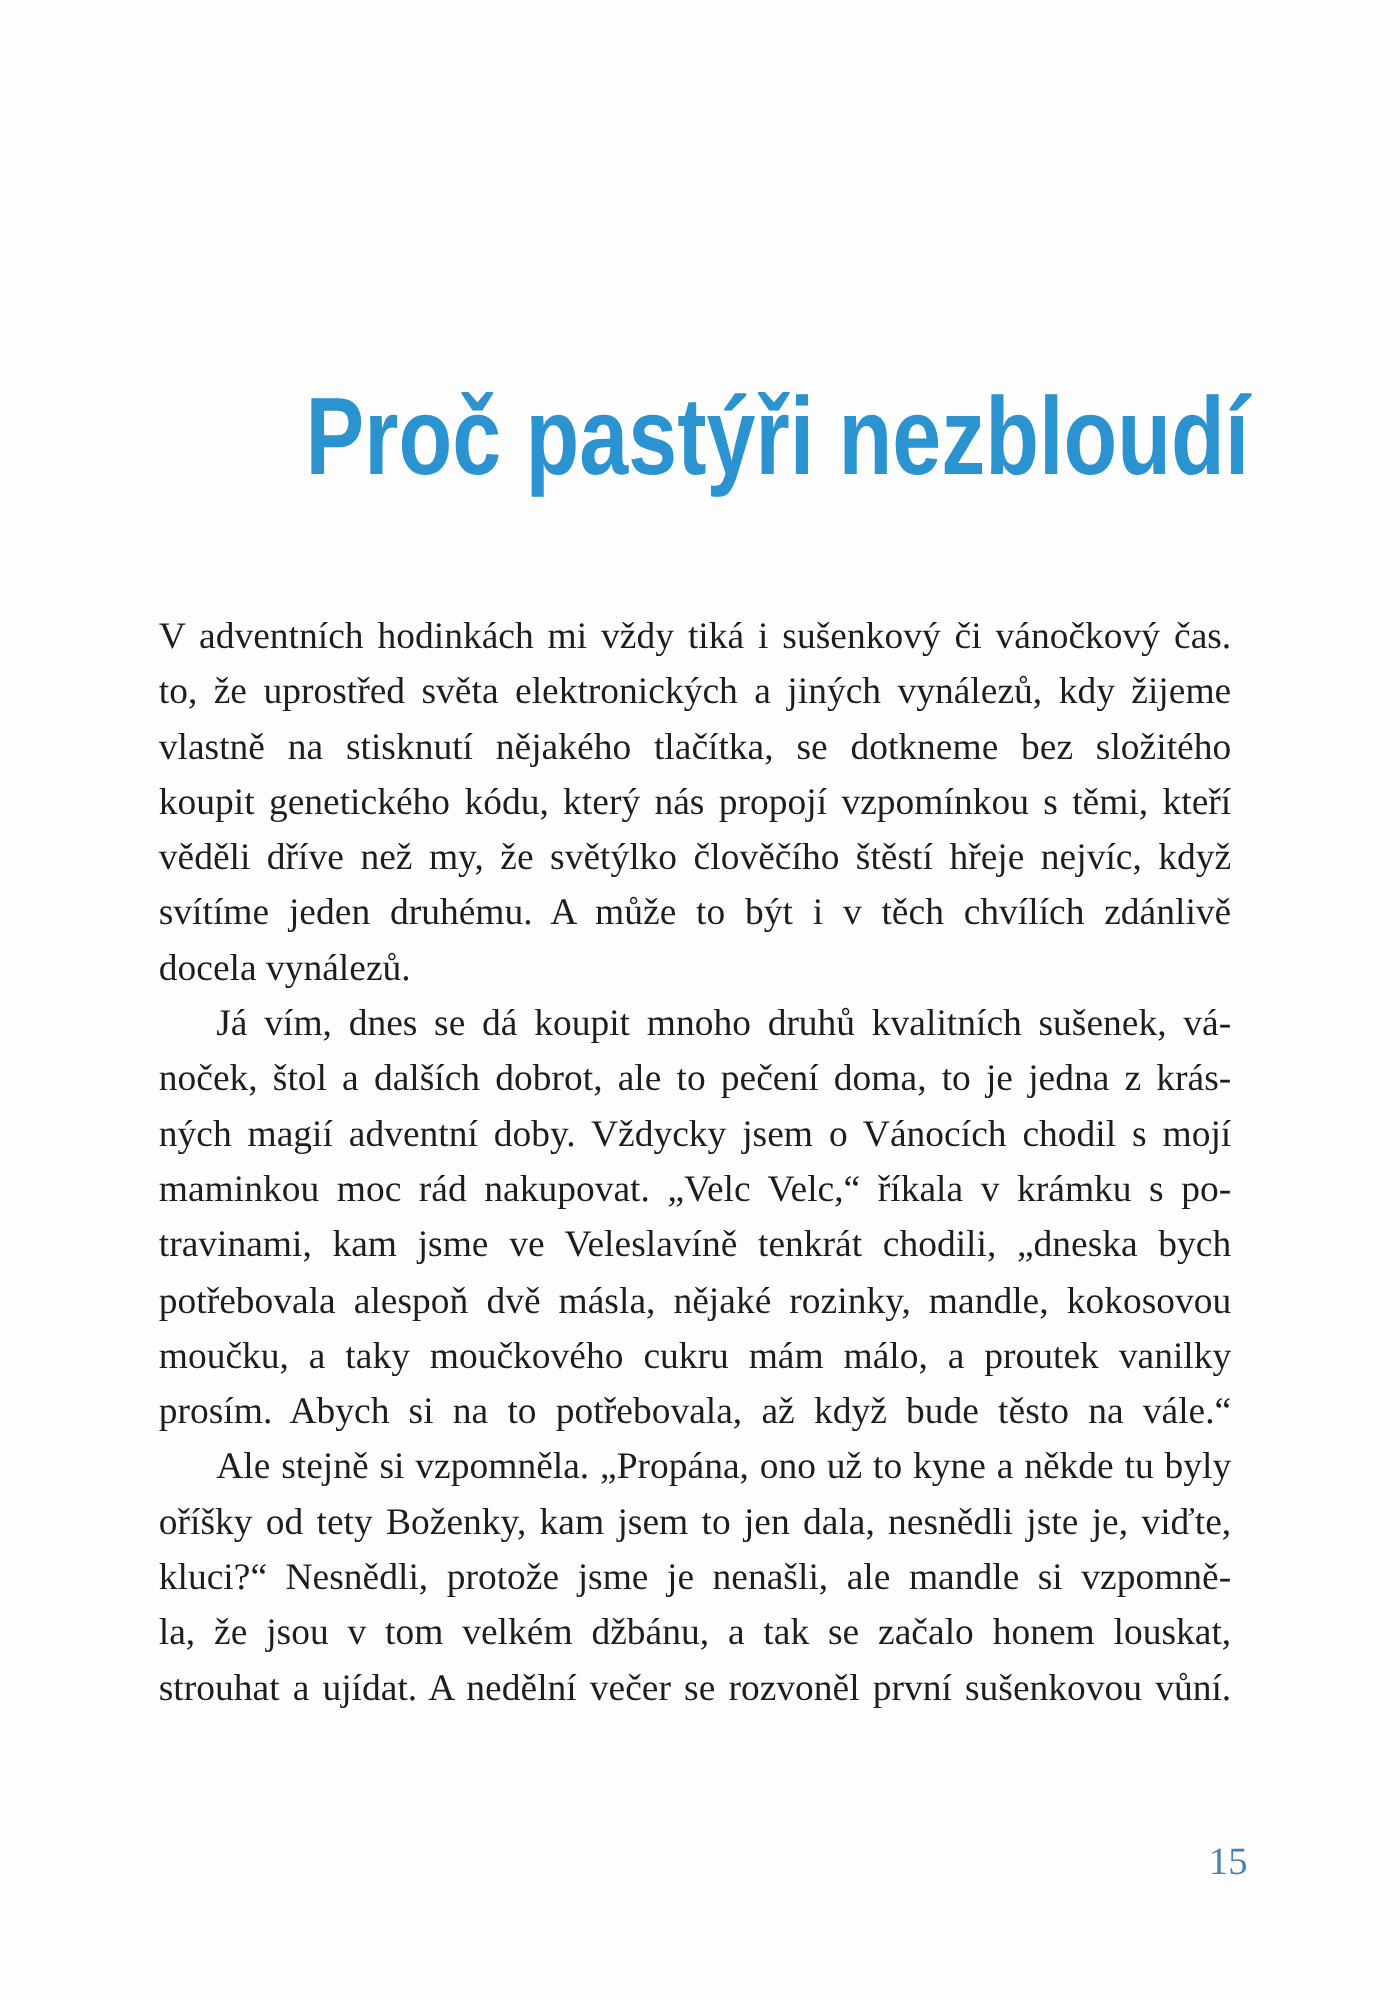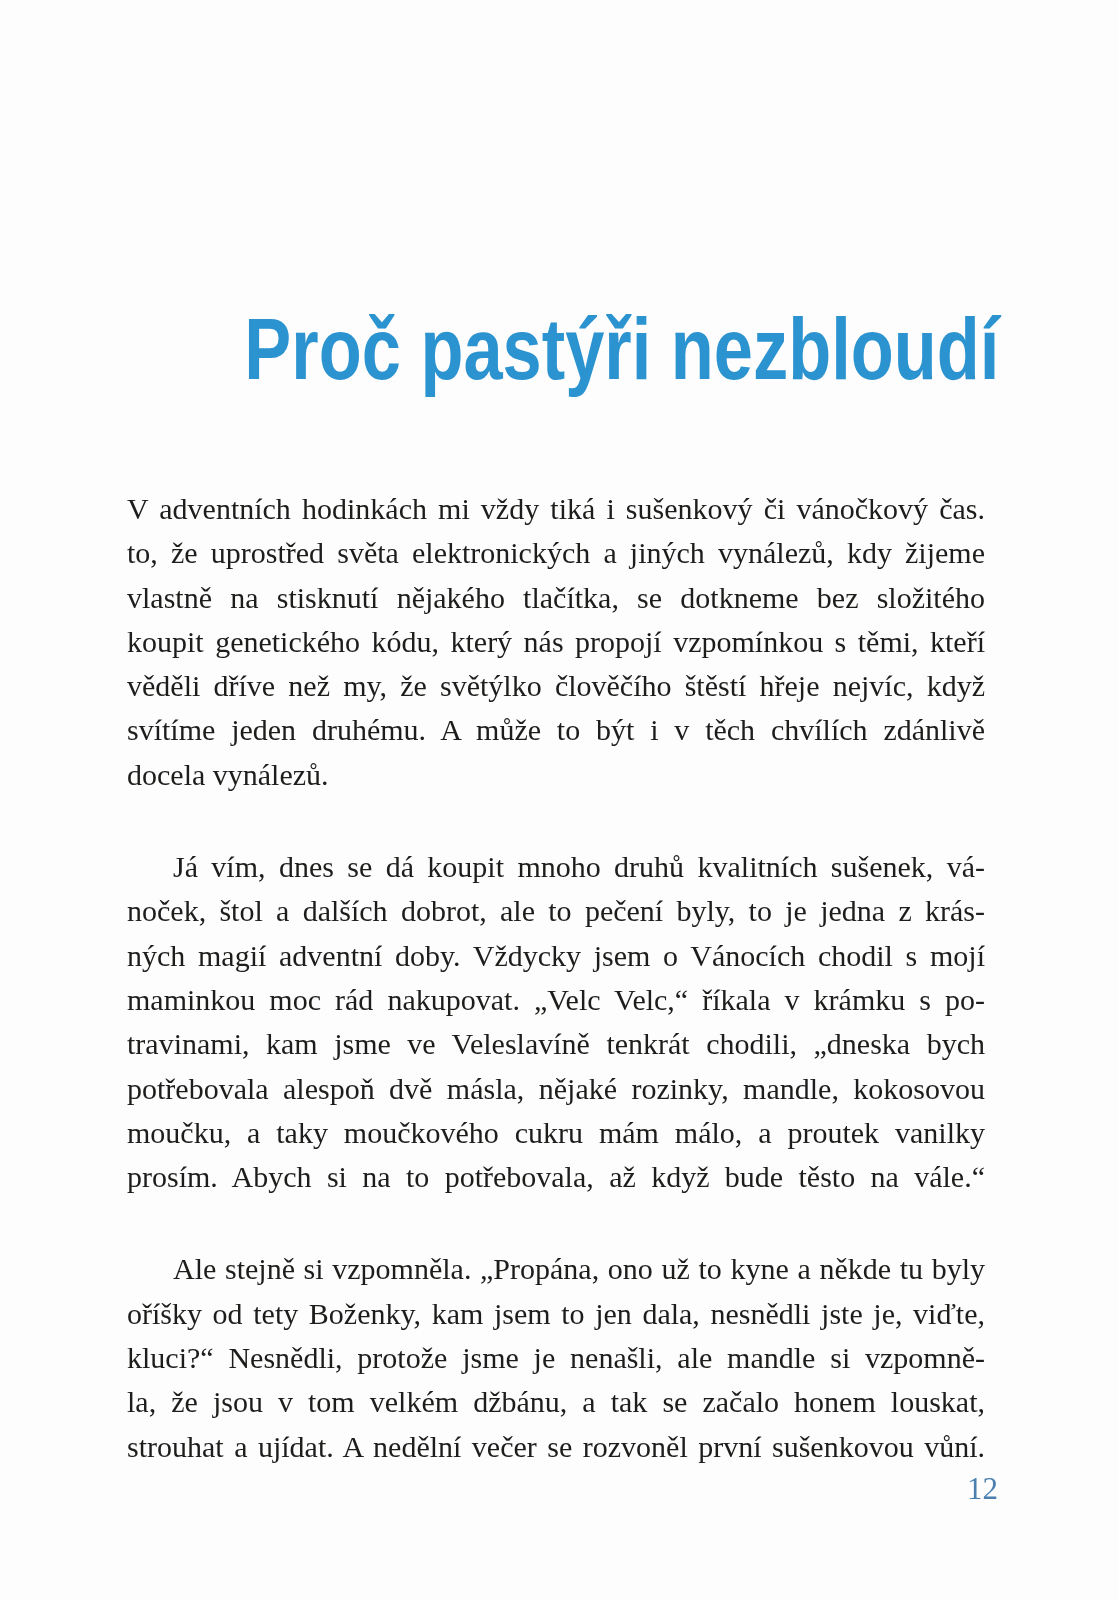--- a/index.html
+++ b/index.html
@@ -52,21 +52,20 @@
   .line {
     text-align: justify;
     text-align-last: justify;
     white-space: normal;
   }
   .line.last {
     text-align-last: left;
   }
   .line.indent {
     text-indent: 46px;
-    margin-top: 48px;
   }
   .pagenum {
     position: absolute;
     right: 121px;
     top: 1470px;
     font-size: 31px;
     line-height: 1.2;
     color: var(--page_number);
   }
 </style>
@@ -81,30 +80,30 @@
 
     <div class="line">V adventních hodinkách mi vždy tiká i sušenkový či vánočkový čas.</div>
     <div class="line">to, že uprostřed světa elektronických a jiných vynálezů, kdy žijeme</div>
     <div class="line">vlastně na stisknutí nějakého tlačítka, se dotkneme bez složitého</div>
     <div class="line">koupit genetického kódu, který nás propojí vzpomínkou s těmi, kteří</div>
     <div class="line">věděli dříve než my, že světýlko člověčího štěstí hřeje nejvíc, když</div>
     <div class="line">svítíme jeden druhému. A může to být i v těch chvílích zdánlivě</div>
     <div class="line last">docela vynálezů.</div>
 
     <div class="line indent">Já vím, dnes se dá koupit mnoho druhů kvalitních sušenek, vá-</div>
-    <div class="line">noček, štol a dalších dobrot, ale to pečení byly, to je jedna z krás-</div>
+    <div class="line">noček, štol a dalších dobrot, ale to pečení doma, to je jedna z krás-</div>
     <div class="line">ných magií adventní doby. Vždycky jsem o Vánocích chodil s mojí</div>
     <div class="line">maminkou moc rád nakupovat. „Velc Velc,“ říkala v krámku s po-</div>
     <div class="line">travinami, kam jsme ve Veleslavíně tenkrát chodili, „dneska bych</div>
     <div class="line">potřebovala alespoň dvě másla, nějaké rozinky, mandle, kokosovou</div>
     <div class="line">moučku, a taky moučkového cukru mám málo, a proutek vanilky</div>
     <div class="line">prosím. Abych si na to potřebovala, až když bude těsto na vále.“</div>
 
     <div class="line indent">Ale stejně si vzpomněla. „Propána, ono už to kyne a někde tu byly</div>
     <div class="line">oříšky od tety Boženky, kam jsem to jen dala, nesnědli jste je, viďte,</div>
     <div class="line">kluci?“ Nesnědli, protože jsme je nenašli, ale mandle si vzpomně-</div>
     <div class="line">la, že jsou v tom velkém džbánu, a tak se začalo honem louskat,</div>
     <div class="line">strouhat a ujídat. A nedělní večer se rozvoněl první sušenkovou vůní.</div>
   </div>
 
-  <div class="pagenum">12</div>
+  <div class="pagenum">15</div>
 
 </div>
 
 </body></html>

